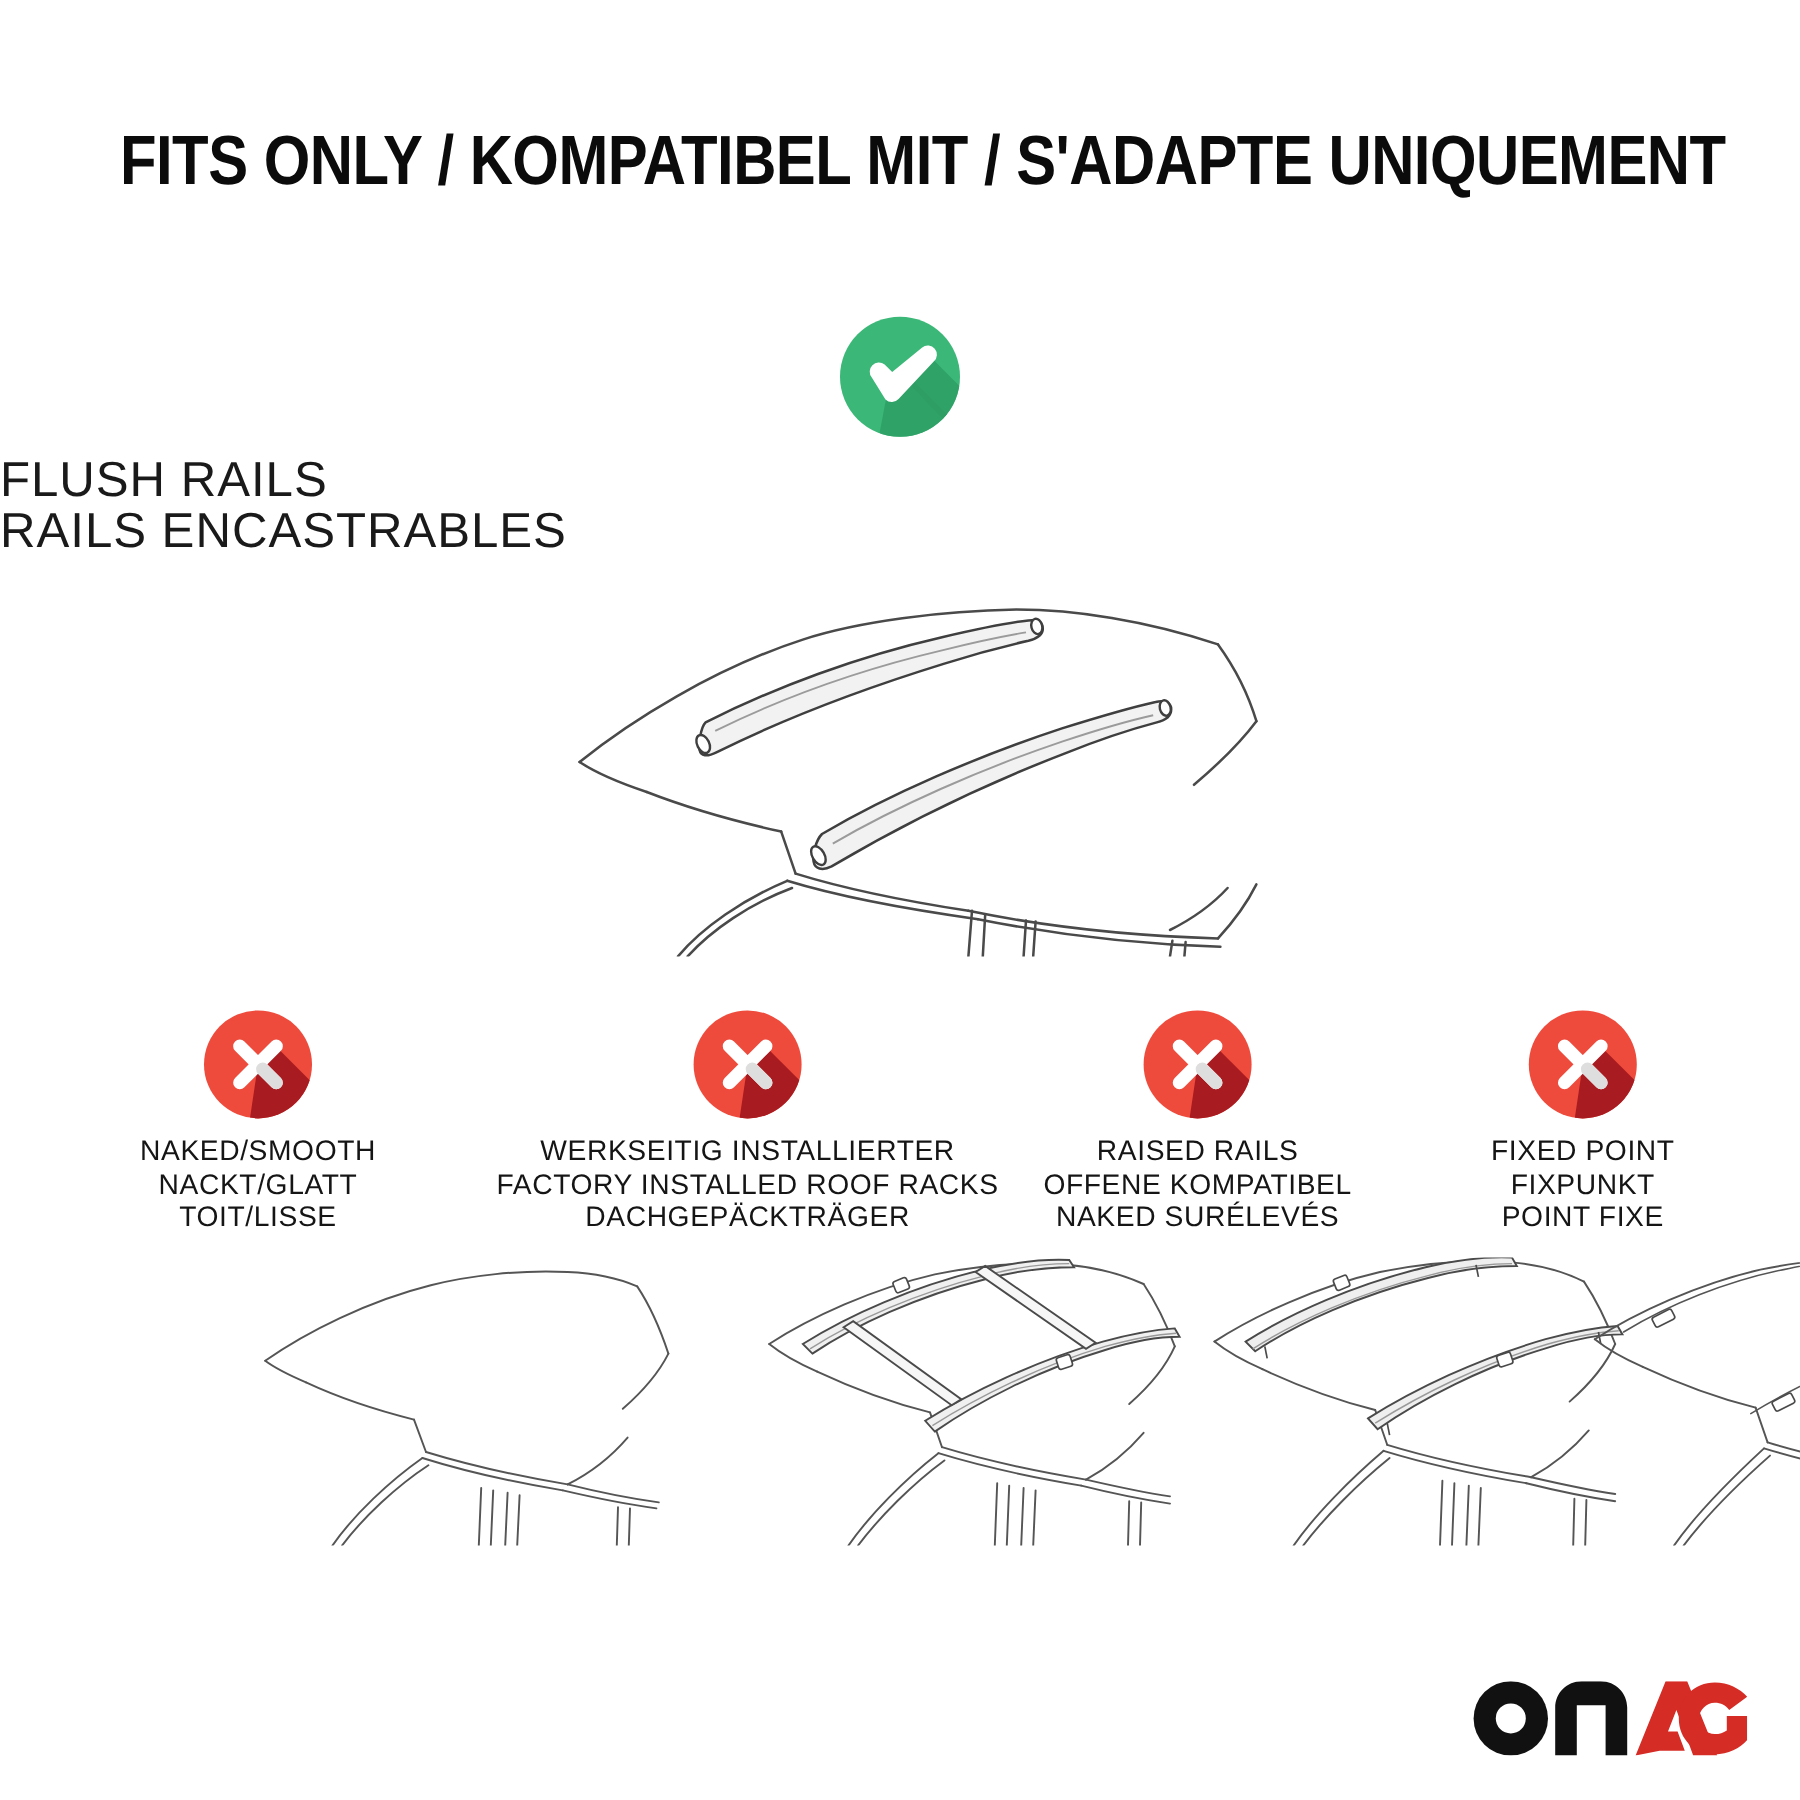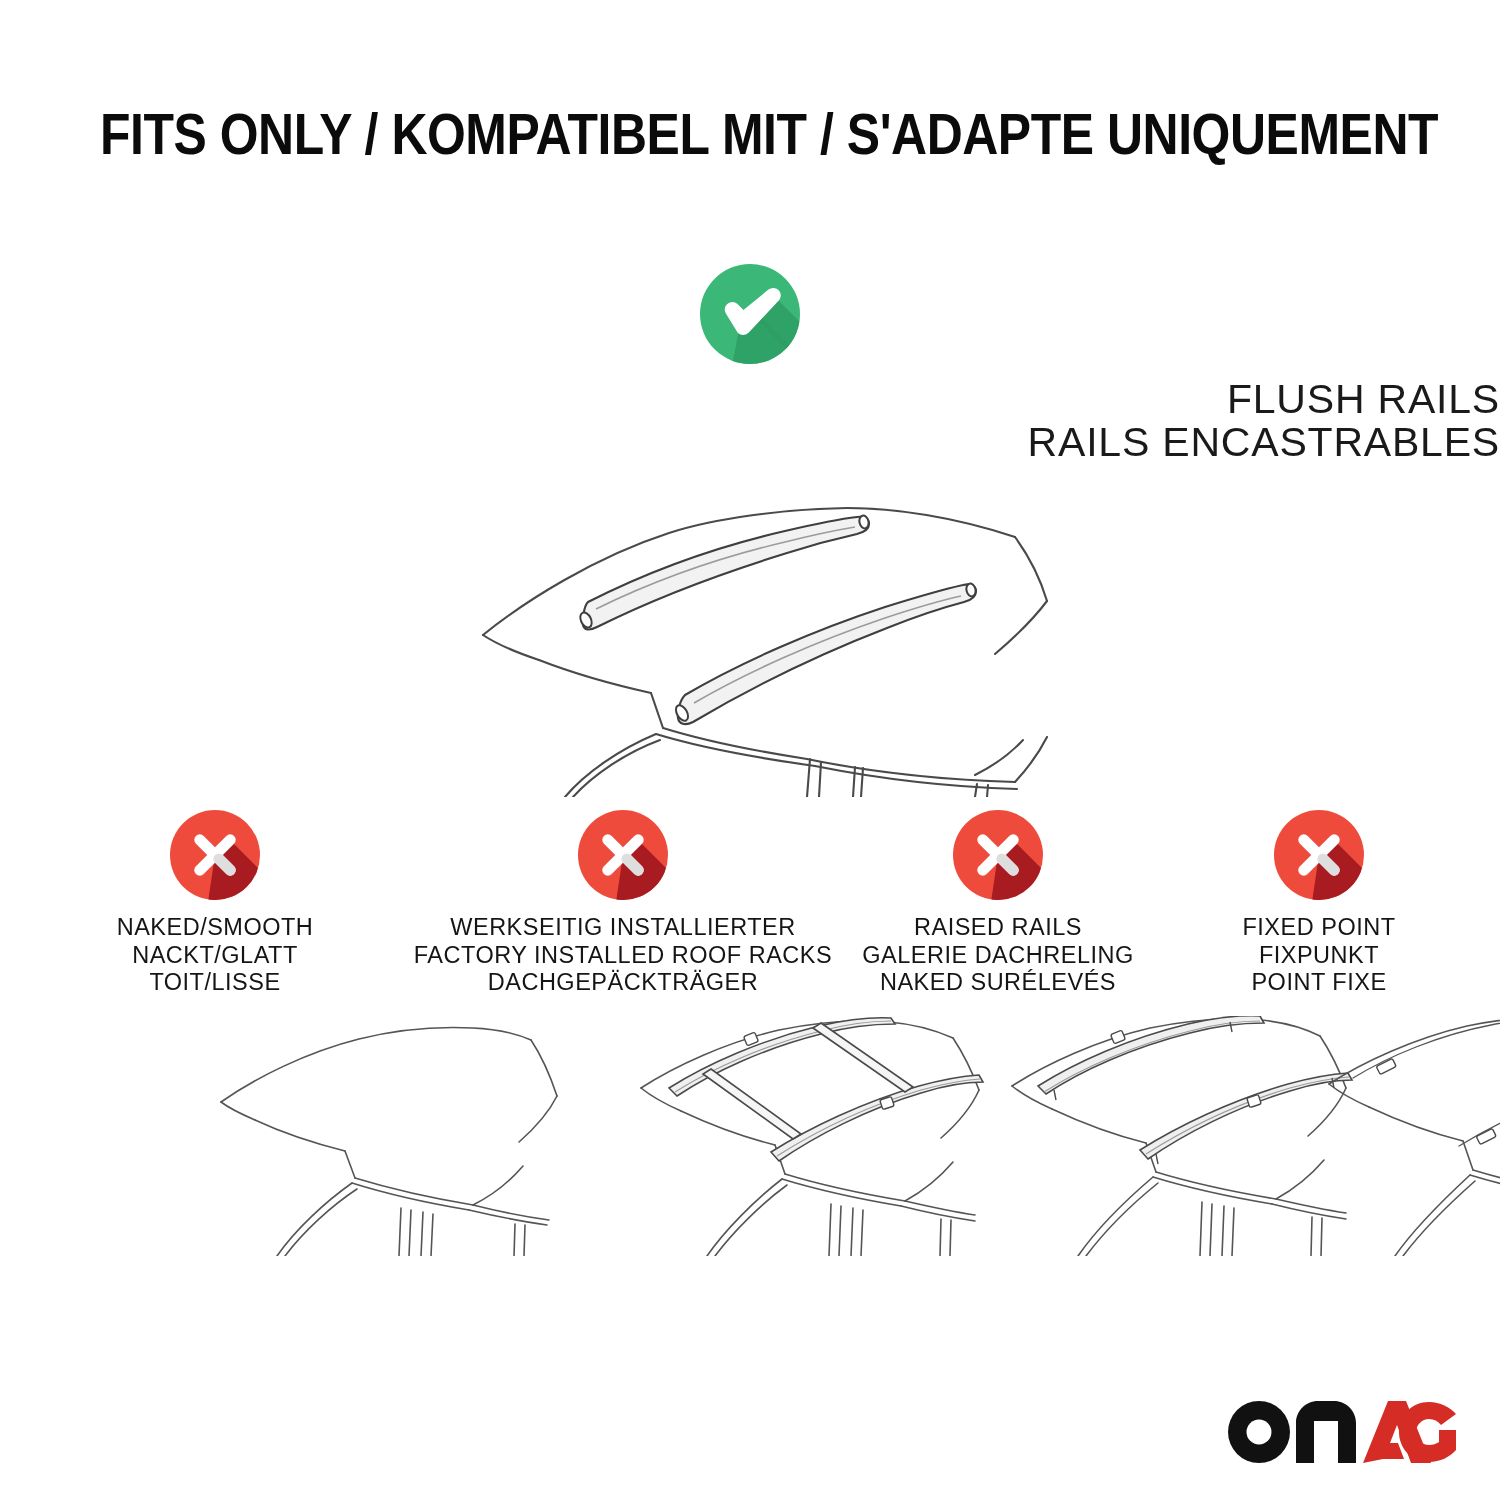--- a/index.html
+++ b/index.html
@@ -36,21 +36,21 @@
     transform-origin: center center;
     line-height: 1.05;
   }
 
   
   .fits-block {
     position: absolute;
     top: 262px;
     left: 0;
     width: 1500px;
-    text-align: right;
+    text-align: left;
   }
   .icon-wrap {
     width: 104px;
     height: 104px;
     margin: 0 auto;
     position: relative;
   }
   .fits-text {
     margin-top: 12px;
     font-family: "Liberation Sans", sans-serif;
@@ -68,21 +68,21 @@
     position: absolute;
     top: 497px;
     left: 455px;
     width: 600px;
     height: 300px;
   }
 
   
   .grid {
     position: absolute;
-    top: 808px;
+    top: 840px;
     left: 0;
     width: 1432px;
     height: 470px;
   }
   .col {
     position: absolute;
     top: 0;
     text-align: center;
   }
   .col .x-icon-wrap {
@@ -371,21 +371,21 @@
             <rect x="41.5" y="20" width="11" height="54" rx="5.5" transform="rotate(45 47 47)"></rect>
             <rect x="41.5" y="20" width="11" height="54" rx="5.5" transform="rotate(-45 47 47)"></rect>
           </g>
           <g clip-path="url(#cc3)" opacity="0.92">
             <rect x="41.5" y="47" width="11" height="27" rx="5.5" transform="rotate(-45 47 47)" fill="#DCDCDC"></rect>
           </g>
         </svg>
       </div>
       <div class="col-label">
         <span class="l">RAISED RAILS</span>
-        <span class="l">GALERIE DACHRELING</span>
+        <span class="l">OFFENE KOMPATIBEL</span>
         <span class="l">NAKED SURÉLEVÉS</span>
       </div>
     </div>
 
     <div class="col-art" style="top:208px;">
       <svg width="370" height="240" viewBox="0 0 370 240" class="art-svg">
         <g fill="none" stroke="#555555" stroke-width="1.6" stroke-linejoin="round" stroke-linecap="round">
           <path d="M14 70 C48 48 100 24 152 12 C186 5 224 1 262 4"></path>
           <path d="M262 4 C286 6 306 12 322 20"></path>
           <path d="M322 20 C334 38 342 56 348 72"></path>

